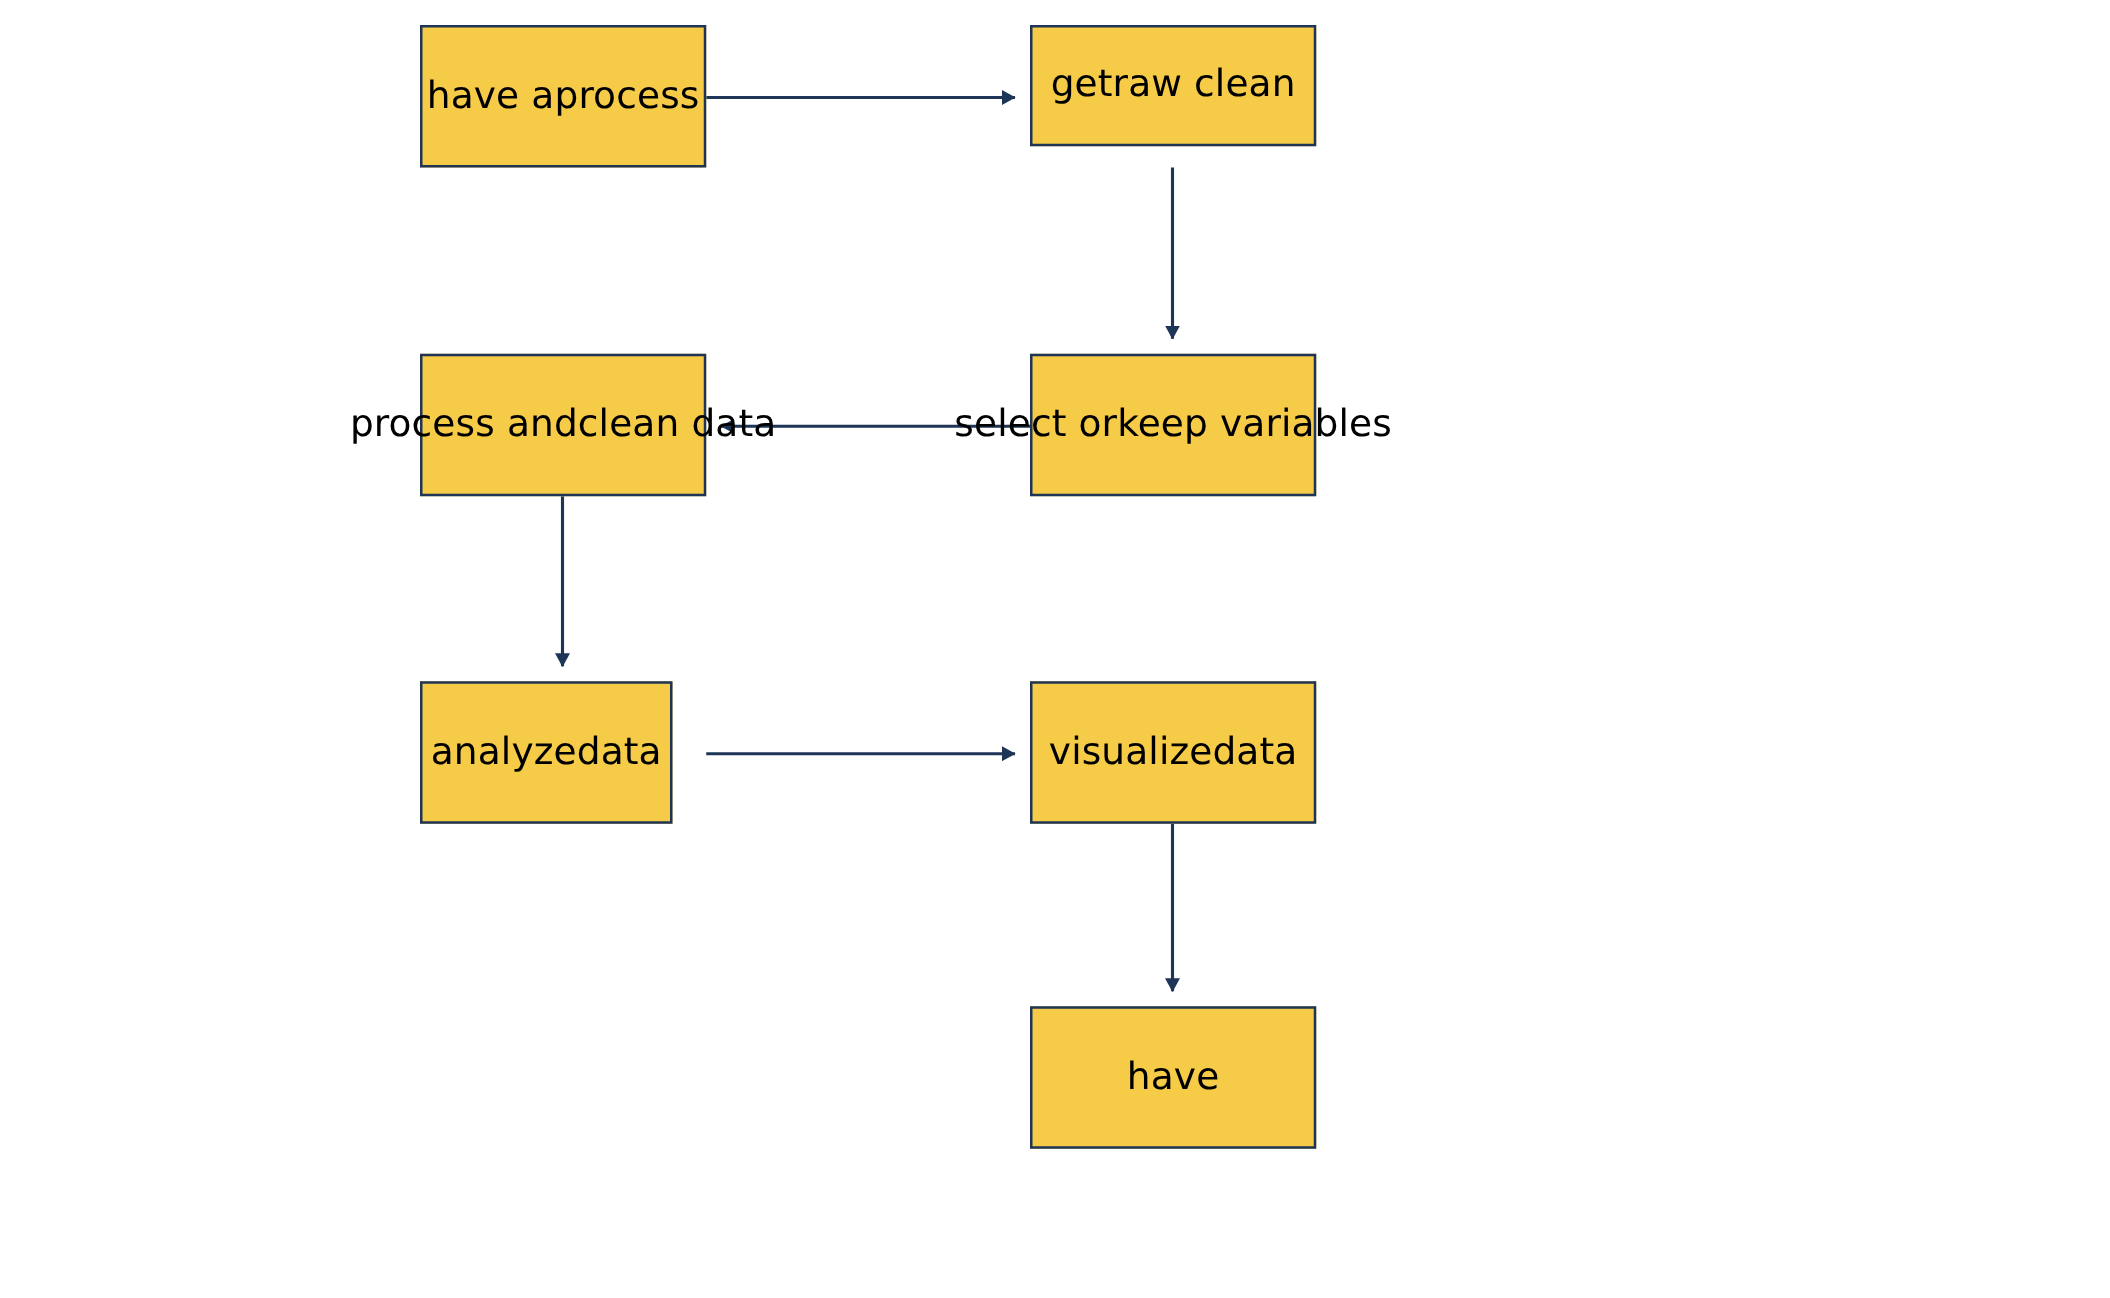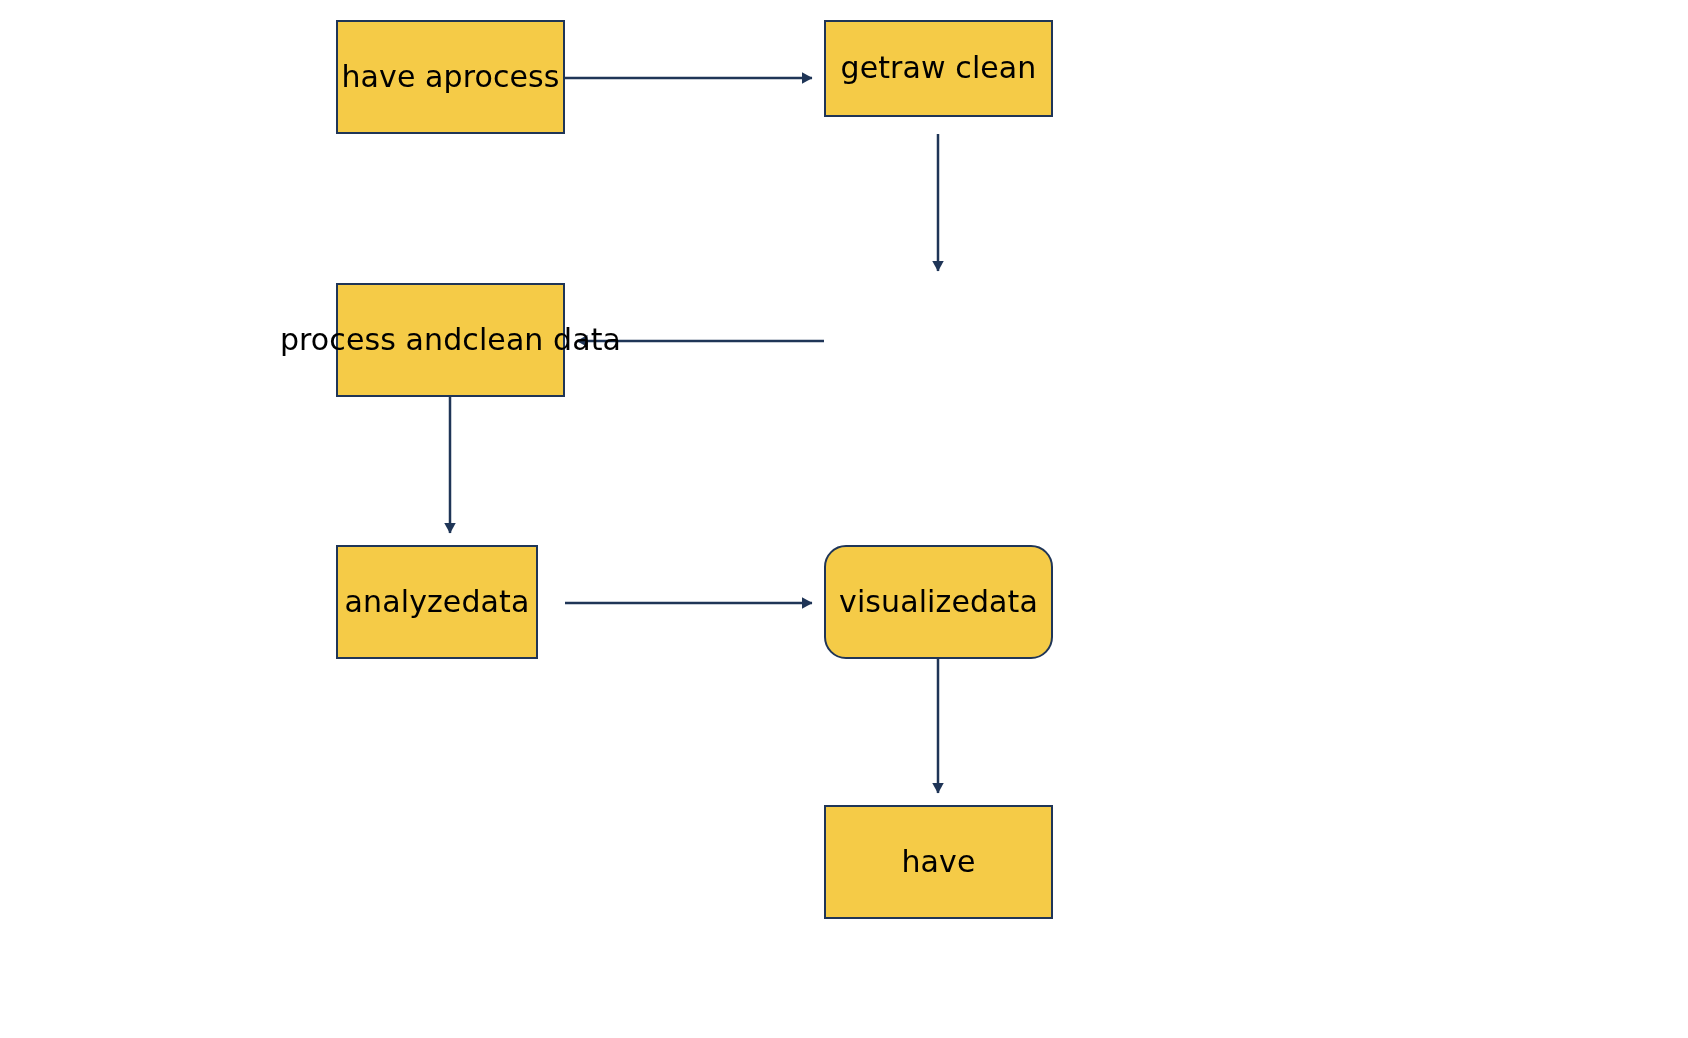--- a/index.html
+++ b/index.html
@@ -47,21 +47,21 @@
   }
   .node .line {
     display: block;
   }
   
   .n-question    { left: 336px; top: 20px;  width: 229px; height: 114px; }
   .n-rawdata     { left: 824px; top: 20px;  width: 229px; height: 97px; }
   .n-clean       { left: 336px; top: 283px; width: 229px; height: 114px; }
   .n-select      { left: 824px; top: 283px; width: 229px; height: 114px; }
   .n-analyze     { left: 336px; top: 545px; width: 202px; height: 114px; }
-  .n-visualize   { left: 824px; top: 545px; width: 229px; height: 114px; border-radius: 22px; }
+  .n-visualize   { left: 824px; top: 545px; width: 229px; height: 114px; }
   .n-conclusions { left: 824px; top: 805px; width: 229px; height: 114px; }
 </style>
 </head>
 <body>
 
 <div id="canvas">
 
   <svg id="edge-layer" viewBox="0 0 1688 1038" width="1688" height="1038" xmlns="http://www.w3.org/2000/svg">
     <defs>
       <marker id="arrowR" markerWidth="11" markerHeight="12" refX="10.5" refY="6" orient="auto" markerUnits="userSpaceOnUse">
@@ -96,20 +96,24 @@
   <div class="node n-rawdata">
     <span class="line">get</span>
     <span class="line">raw clean</span>
   </div>
 
   <div class="node n-clean">
     <span class="line">process and</span>
     <span class="line">clean data</span>
   </div>
 
+  <div class="node n-select">
+    <span class="line">select or</span>
+    <span class="line">keep variables</span>
+  </div>
 
   <div class="node n-analyze">
     <span class="line">analyze</span>
     <span class="line">data</span>
   </div>
 
   <div class="node n-visualize">
     <span class="line">visualize</span>
     <span class="line">data</span>
   </div>

